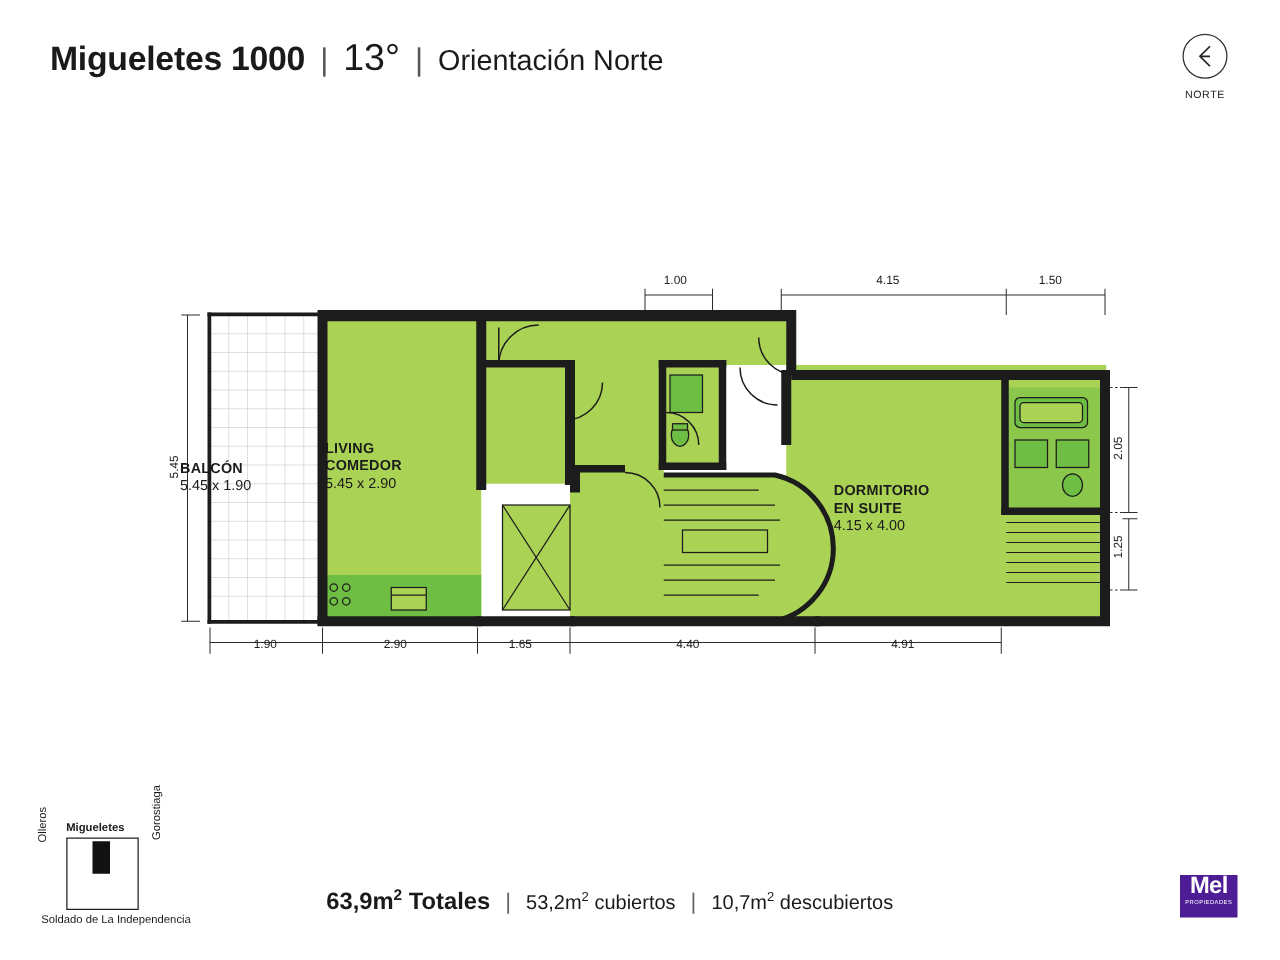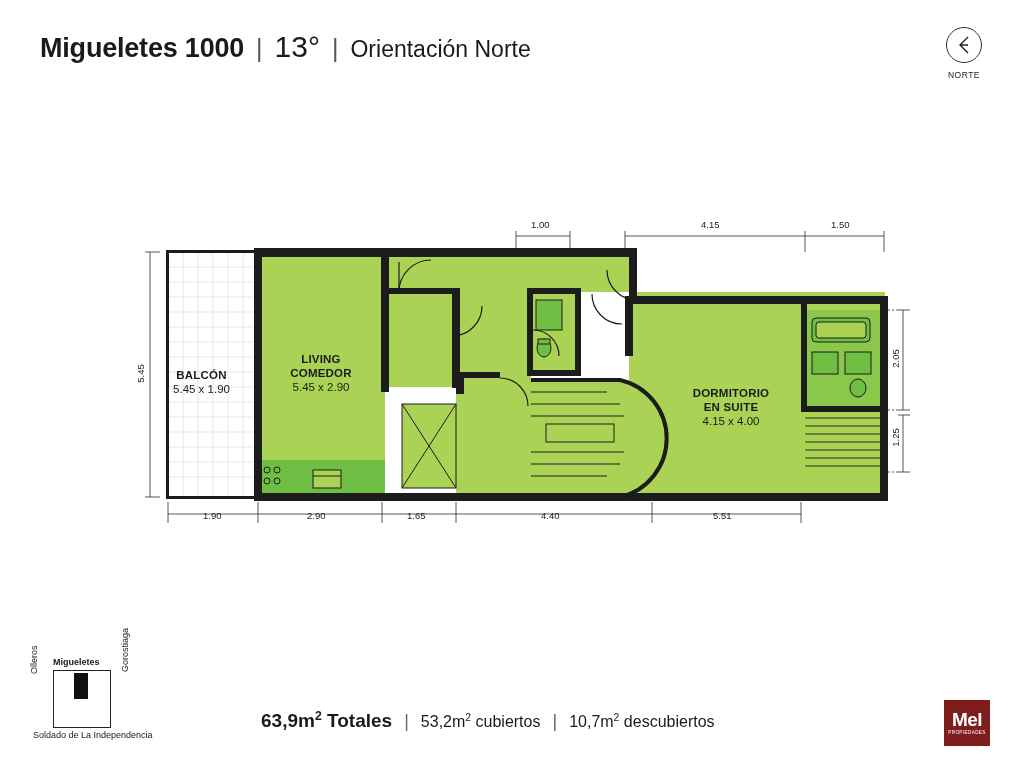--- a/index.html
+++ b/index.html
@@ -27,21 +27,21 @@
   .compass-circle{
     width:34px;height:34px;border-radius:50%;
     border:1px solid #333;margin:0 auto;position:relative;
   }
   .compass-label{font-size:8.5px;letter-spacing:.5px;margin-top:7px;color:#222;}
 
   
   .plan{position:absolute;left:0;top:0;width:1024px;height:768px;pointer-events:none;}
 
   
-  .room-label{position:absolute;text-align:center;font-size:11.5px;line-height:14px;color:#1b1b1b;}
+  .room-label{position:absolute;text-align:left;font-size:11.5px;line-height:14px;color:#1b1b1b;}
   .room-label .nm{font-weight:bold;letter-spacing:.2px;}
   .room-label .dim{font-weight:normal;}
 
   
   .dim-txt{position:absolute;font-size:9.5px;color:#222;}
   .dim-v{position:absolute;font-size:9.5px;color:#222;transform:rotate(-90deg);transform-origin:center center;}
 
   
   .summary{
     position:absolute;left:261px;top:703px;
@@ -55,22 +55,22 @@
   
   .locator{position:absolute;left:25px;top:652px;width:130px;height:116px;}
   .loc-title{position:absolute;left:28px;top:5px;font-size:9px;font-weight:bold;}
   .loc-box{position:absolute;left:28px;top:18px;width:56px;height:56px;border:1px solid #222;background:#fff;}
   .loc-blk{position:absolute;left:20px;top:2px;width:14px;height:26px;background:#111;}
   .loc-left{position:absolute;left:4px;top:22px;font-size:9px;transform:rotate(-90deg);transform-origin:left top;white-space:nowrap;}
   .loc-right{position:absolute;left:95px;top:20px;font-size:9px;transform:rotate(-90deg);transform-origin:left top;white-space:nowrap;}
   .loc-bottom{position:absolute;left:8px;top:78px;font-size:9px;line-height:11px;width:120px;}
 
   
-  .logo{position:absolute;left:944px;top:700px;width:46px;height:46px;background:#7f1d1d;
-        display:flex;flex-direction:column;align-items:center;justify-content:center;}
+  .logo{position:absolute;left:944px;top:700px;width:46px;height:34px;background:#4c1d95;
+        display:flex;flex-direction:column;align-items:center;}
   .logo-main{color:#fff;font-size:19px;font-weight:bold;line-height:18px;letter-spacing:-.5px;}
   .logo-sub{color:#fff;font-size:4.6px;letter-spacing:.4px;margin-top:1px;}
 </style>
 </head>
 <body>
 
 <div class="header">
   <span class="h-title">Migueletes 1000</span>
   <span class="h-sep">|</span>
   <span class="h-angle">13°</span>
@@ -297,21 +297,21 @@
 <div class="dim-txt" style="left:531px;top:219px;">1.00</div>
 <div class="dim-txt" style="left:701px;top:219px;">4.15</div>
 <div class="dim-txt" style="left:831px;top:219px;">1.50</div>
 
 <div class="dim-v" style="left:120px;top:368px;width:40px;text-align:center;">5.45</div>
 
 <div class="dim-txt" style="left:203px;top:510px;">1.90</div>
 <div class="dim-txt" style="left:307px;top:510px;">2.90</div>
 <div class="dim-txt" style="left:407px;top:510px;">1.65</div>
 <div class="dim-txt" style="left:541px;top:510px;">4.40</div>
-<div class="dim-txt" style="left:713px;top:510px;">5.51</div>
+<div class="dim-txt" style="left:713px;top:510px;">4.91</div>
 
 <div class="dim-v" style="left:875px;top:353px;width:40px;text-align:center;">2.05</div>
 <div class="dim-v" style="left:875px;top:432px;width:40px;text-align:center;">1.25</div>
 
 <div class="summary">
   <span class="sum-main"><span>63,9m</span><sup>2</sup> <span>Totales</span></span>
   <span class="sum-sep">|</span>
   <span class="sum-sub"><span>53,2m</span><sup>2</sup> <span>cubiertos</span></span>
   <span class="sum-sep">|</span>
   <span class="sum-sub"><span>10,7m</span><sup>2</sup> <span>descubiertos</span></span>

